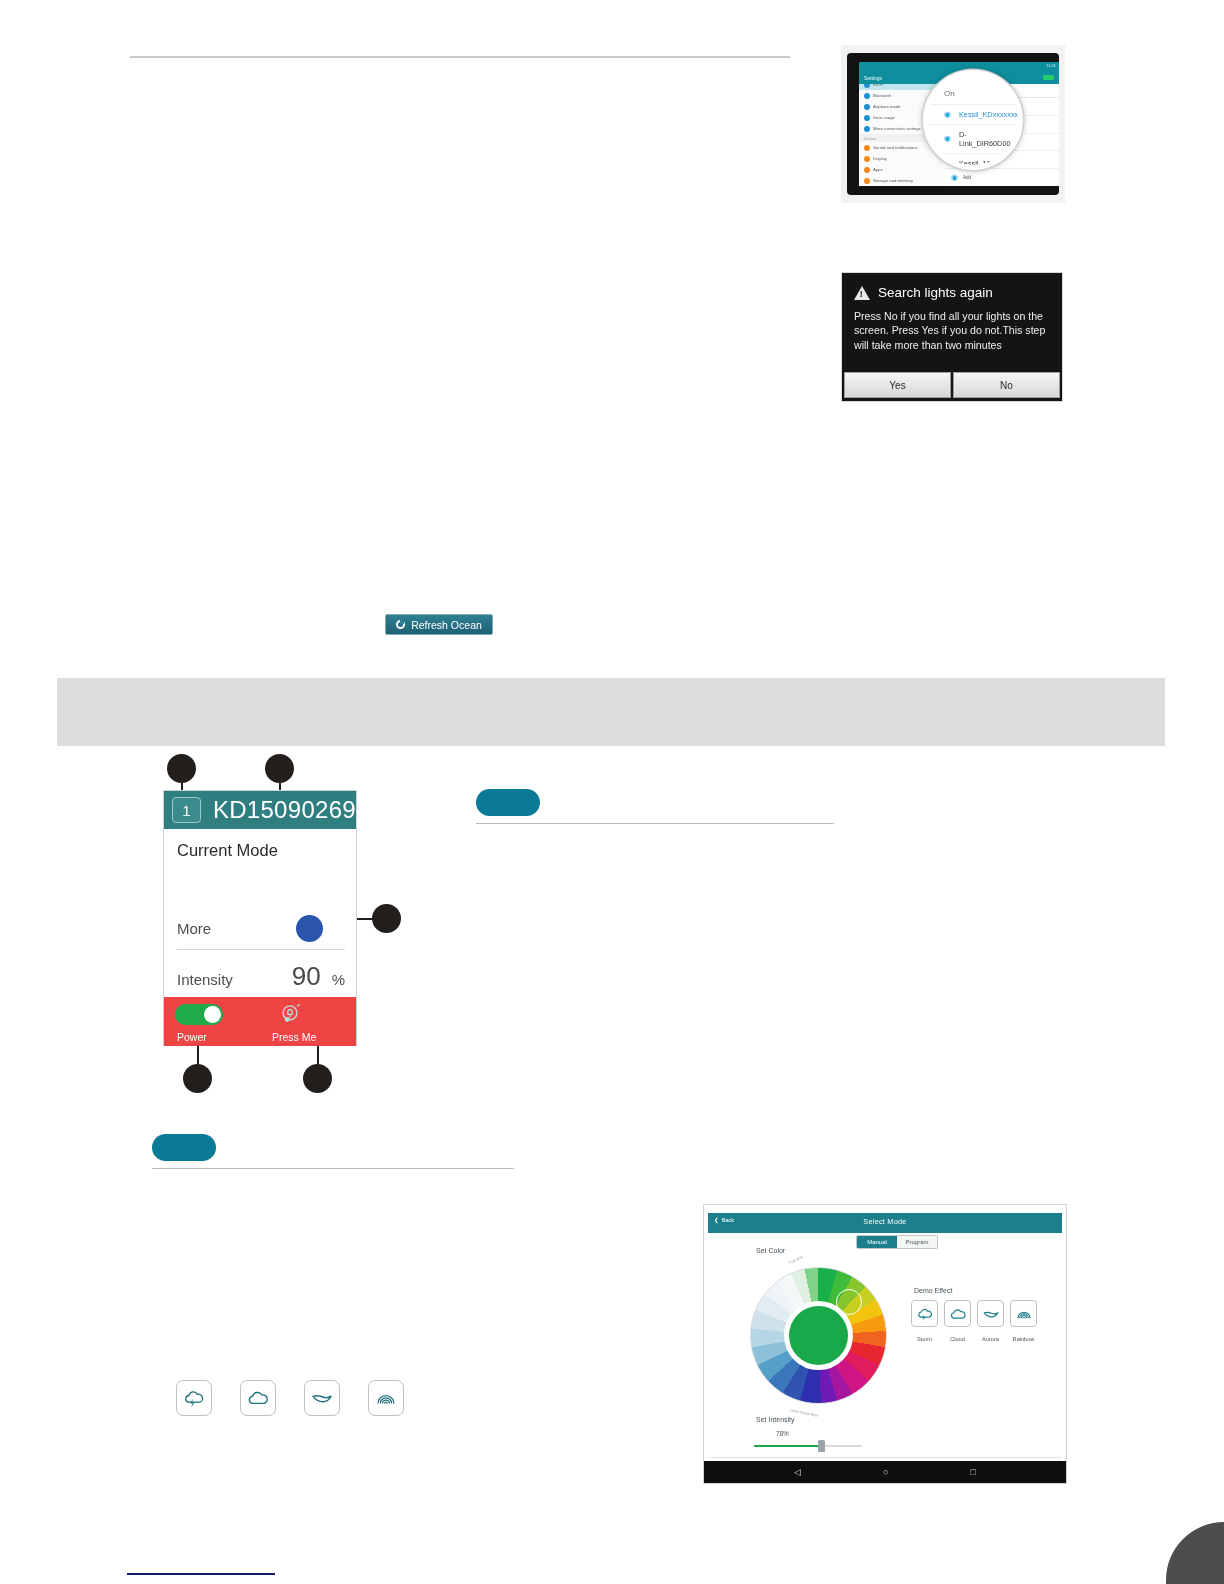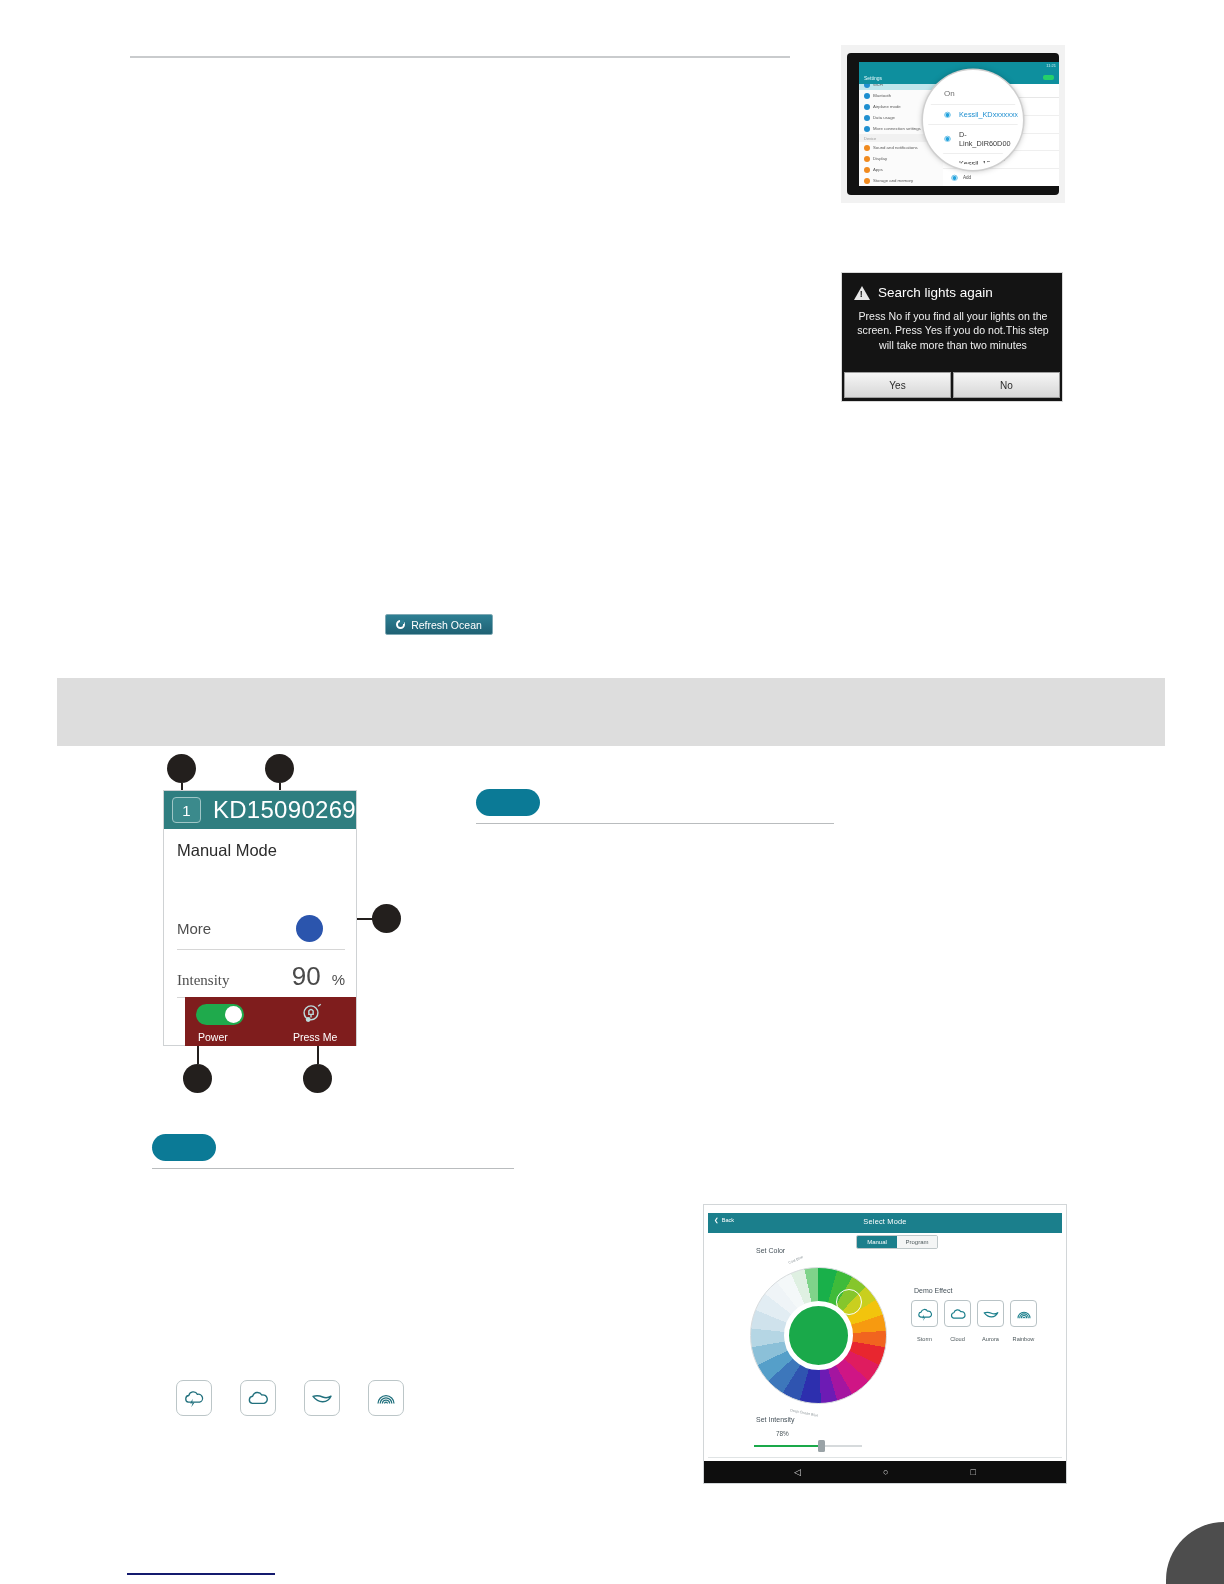--- a/index.html
+++ b/index.html
@@ -134,21 +134,21 @@
     width:0;height:0;border-left:8px solid transparent;
     border-right:8px solid transparent;border-bottom:14px solid #e8e8e8;
     position:relative;
   }
   .warn-tri::after{
     content:"!"; position:absolute; left:-2.2px; top:3.5px;
     font-size:9px; color:#141414; font-weight:bold;
   }
   .dlg-body{
     color:#efefef; font-size:10.6px; line-height:1.35;
-    padding:9px 10px 0 12px; flex:1;text-align:center;
+    padding:9px 10px 0 12px; flex:1;
   }
   .dlg-btns{ display:flex; gap:2px; padding:0 2px 3px 2px; }
   .dlg-btn{
     flex:1; height:26px; line-height:26px; text-align:center;
     font-size:10px; color:#2b2b2b;
     background:linear-gradient(#f6f6f6,#d7d7d7);
     border:1px solid #9e9e9e;
   }
 
   
@@ -194,27 +194,26 @@
   .row-color .lbl{ font-size:15px; color:#4e4e4e; }
   .color-swatch{
     width:27px;height:27px;border-radius:50%;background:#2b55ad;
     margin-right:22px;
   }
   .row-intensity{
     position:absolute; left:13px; right:11px; top:132px;
     display:flex; align-items:baseline; justify-content:space-between;
     padding-bottom:5px; border-bottom:1px solid #d6d6d6;
   }
-  .row-intensity .lbl{ font-size:15px; color:#4e4e4e;font-family:Liberation Serif, serif; }
+  .row-intensity .lbl{ font-size:15px; color:#4e4e4e; }
   .int-val{ font-size:26px; color:#4a4a4a; margin-left:auto; }
   .int-pct{ font-size:15px; color:#4e4e4e; margin-left:11px; }
   .card-foot{
-    height:49px; background:#7f1d1d; display:flex; align-items:flex-start;
+    height:49px; background:#ef4444; display:flex; align-items:flex-start;
     position:relative;
-    margin-left:21px;
   }
   .toggle{
     position:absolute; left:11px; top:7px; width:48px;height:21px;
     border-radius:11px; background:#1faa4c;
   }
   .toggle::after{
     content:""; position:absolute; right:2px; top:2px;
     width:17px;height:17px;border-radius:50%;background:#ffffff;
   }
   .foot-label{
@@ -496,21 +495,21 @@
   <div class="abs bullet" style="left:183px; top:1064px;"></div>
   <div class="abs leader-v" style="left:317px; top:1046px; height:18px;"></div>
   <div class="abs bullet" style="left:303px; top:1064px;"></div>
 
   <div class="abs card">
     <div class="card-hdr">
       <div class="card-badge">1</div>
       <div class="card-name">KD15090269</div>
     </div>
     <div class="card-body">
-      <div class="card-mode">Manual Mode</div>
+      <div class="card-mode">Current Mode</div>
       <div class="row-color">
         <span class="lbl">More</span>
         <span class="color-swatch"></span>
       </div>
       <div class="row-intensity">
         <span class="lbl">Intensity</span>
         <span class="int-val">90</span>
         <span class="int-pct">%</span>
       </div>
     </div>

